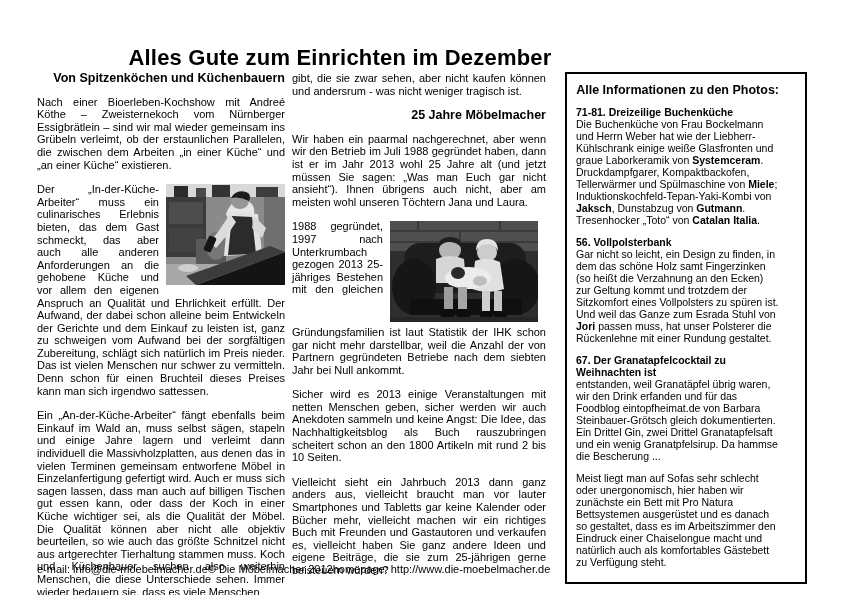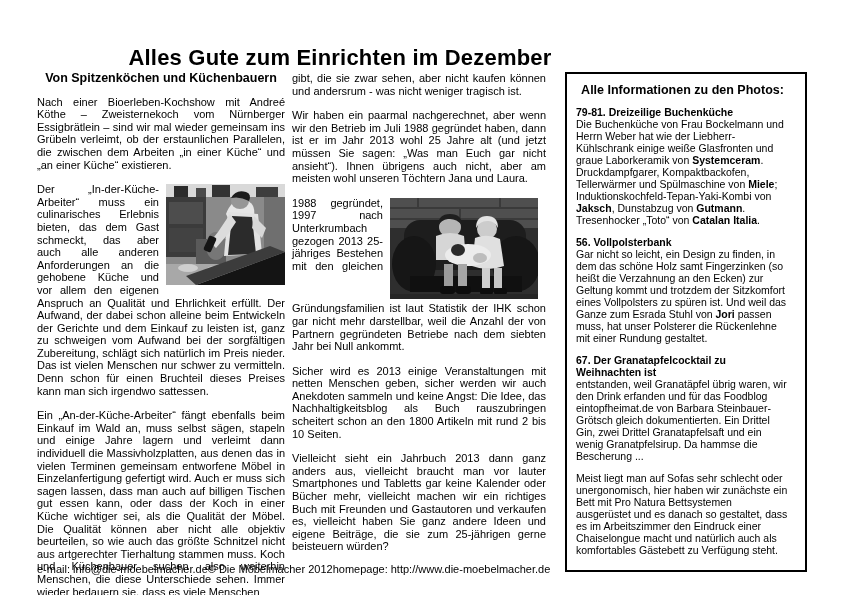--- a/index.html
+++ b/index.html
@@ -21,38 +21,38 @@
   .col {
     position: absolute; top: 72px;
     font-size: 11px; line-height: 12.6px;
     text-align: justify;
   }
   .col-left  { left: 37px;  width: 248px; }
   .col-mid   { left: 292px; width: 254px; }
   .col-right { left: 565px; width: 242px; text-align: left; }
   .col h2 {
     font-size: 12.5px; font-weight: bold;
-    margin: 0 0 11px 0; text-align: center;
+    margin: 0 0 11px 0; text-align: right;
   }
   .col p { margin: 0 0 12px 0; }
   .col p:last-child { margin-bottom: 0; }
   .photo {
     display: block;
   }
   .photo-chef {
     float: right; width: 119px; height: 101px;
     margin: 1px 0 3px 7px;
   }
   .photo-kids {
     float: right; width: 148px; height: 101px;
     margin: 1px 8px 3px 7px;
   }
   .info-box {
     border: 2px solid #000;
-    padding: 8px 16px 4px 9px;
+    padding: 8px 26px 4px 9px;
     font-size: 10.5px; line-height: 12px;
   }
   .info-box h2 {
     font-size: 12.5px; font-weight: bold;
     margin: 2px 0 10px 0;
   }
   .info-item { margin: 0 0 10px 0; }
   .info-item .item-title { font-weight: bold; }
   .footer {
     position: absolute; left: 37px; top: 564px; width: 768px;
@@ -97,20 +97,21 @@
       <path d="M30 101 L119 68 L119 101 Z" fill="#141414"></path>
       <path d="M30 101 L20 92 L104 62 L119 68 Z" fill="#3c3c3c"></path>
     </svg>
     <span>Der „In-der-Küche-Arbeiter“ muss ein culinarisches Erlebnis bieten, das dem Gast schmeckt, das aber auch alle anderen Anforderungen an die gehobene Küche und vor allem den eigenen Anspruch an Qualität und Ehrlichkeit erfüllt. Der Aufwand, der dabei schon alleine beim Entwickeln der Gerichte und dem Einkauf zu leisten ist, ganz zu schweigen vom Aufwand bei der sorgfältigen Zubereitung, schlägt sich natürlich im Preis nieder. Das ist vielen Menschen nur schwer zu vermitteln. Denn schon für einen Bruchteil dieses Preises kann man sich irgendwo sattessen.</span>
   </p>
   <p>Ein „An-der-Küche-Arbeiter“ fängt ebenfalls beim Einkauf im Wald an, muss selbst sägen, stapeln und einige Jahre lagern und verleimt dann individuell die Massivholzplatten, aus denen das in vielen Terminen gemeinsam entworfene Möbel in Einzelanfertigung gefertigt wird. Auch er muss sich sagen lassen, dass man auch auf billigen Tischen gut essen kann, oder dass der Koch in einer Küche wichtiger sei, als die Qualität der Möbel. Die Qualität können aber nicht alle objektiv beurteilen, so wie auch das größte Schnitzel nicht aus artgerechter Tierhaltung stammen muss. Koch und Küchenbauer suchen also weiterhin Menschen, die diese Unterschiede sehen. Immer wieder bedauern sie, dass es viele Menschen</p>
 </div>
 
 <div class="col col-mid">
   <p>gibt, die sie zwar sehen, aber nicht kaufen können und andersrum - was nicht weniger tragisch ist.</p>
+  <h2>25 Jahre Möbelmacher</h2>
   <p>Wir haben ein paarmal nachgerechnet, aber wenn wir den Betrieb im Juli 1988 gegründet haben, dann ist er im Jahr 2013 wohl 25 Jahre alt (und jetzt müssen Sie sagen: „Was man Euch gar nicht ansieht“). Ihnen übrigens auch nicht, aber am meisten wohl unseren Töchtern Jana und Laura.</p>
   <p>
     <svg class="photo photo-kids" viewBox="0 0 148 101" xmlns="http://www.w3.org/2000/svg" preserveAspectRatio="none" style="shape-outside: inset(0);">
       <rect x="0" y="0" width="148" height="101" fill="#2e2e2e"></rect>
       <rect x="0" y="0" width="148" height="30" fill="#4f4f4f"></rect>
       <line x1="0" y1="10" x2="148" y2="10" stroke="#3a3a3a" stroke-width="2"></line>
       <line x1="0" y1="21" x2="148" y2="21" stroke="#3a3a3a" stroke-width="2"></line>
       <line x1="28" y1="0" x2="28" y2="10" stroke="#3a3a3a" stroke-width="2"></line>
       <line x1="70" y1="11" x2="70" y2="21" stroke="#3a3a3a" stroke-width="2"></line>
       <line x1="110" y1="0" x2="110" y2="10" stroke="#3a3a3a" stroke-width="2"></line>
@@ -140,21 +141,21 @@
     <span>1988 gegründet, 1997 nach Unterkrumbach gezogen 2013 25-jähriges Bestehen mit den gleichen Gründungsfamilien ist laut Statistik der IHK schon gar nicht mehr darstellbar, weil die Anzahl der von Partnern gegründeten Betriebe nach dem siebten Jahr bei Null ankommt.</span>
   </p>
   <p>Sicher wird es 2013 einige Veranstaltungen mit netten Menschen geben, sicher werden wir auch Anekdoten sammeln und keine Angst: Die Idee, das Nachhaltigkeitsblog als Buch rauszubringen scheitert schon an den 1800 Artikeln mit rund 2 bis 10 Seiten.</p>
   <p>Vielleicht sieht ein Jahrbuch 2013 dann ganz anders aus, vielleicht braucht man vor lauter Smartphones und Tabletts gar keine Kalender oder Bücher mehr, vielleicht machen wir ein richtiges Buch mit Freunden und Gastautoren und verkaufen es, vielleicht haben Sie ganz andere Ideen und eigene Beiträge, die sie zum 25-jährigen gerne beisteuern würden?</p>
 </div>
 
 <div class="col col-right">
   <div class="info-box">
     <h2>Alle Informationen zu den Photos:</h2>
     <div class="info-item">
-      <div class="item-title">79-81. Dreizeilige Buchenküche</div>
+      <div class="item-title">71-81. Dreizeilige Buchenküche</div>
       <div class="item-body"><span>Die Buchenküche von Frau Bockelmann und Herrn Weber hat wie der Liebherr-Kühlschrank einige weiße Glasfronten und graue Laborkeramik von </span><b>Systemceram</b><span>. Druckdampfgarer, Kompaktbackofen, Tellerwärmer und Spülmaschine von </span><b>Miele</b><span>; Induktionskochfeld-Tepan-Yaki-Kombi von </span><b>Jaksch</b><span>, Dunstabzug von </span><b>Gutmann</b><span>. Tresenhocker „Toto“ von </span><b>Catalan Italia</b><span>.</span></div>
     </div>
     <div class="info-item">
       <div class="item-title">56. Vollpolsterbank</div>
       <div class="item-body"><span>Gar nicht so leicht, ein Design zu finden, in dem das schöne Holz samt Fingerzinken (so heißt die Verzahnung an den Ecken) zur Geltung kommt und trotzdem der Sitzkomfort eines Vollpolsters zu spüren ist. Und weil das Ganze zum Esrada Stuhl von </span><b>Jori</b><span> passen muss, hat unser Polsterer die Rückenlehne mit einer Rundung gestaltet.</span></div>
     </div>
     <div class="info-item">
       <div class="item-title">67. Der Granatapfelcocktail zu Weihnachten ist</div>
       <div class="item-body"><span>entstanden, weil Granatäpfel übrig waren, wir den Drink erfanden und für das Foodblog eintopfheimat.de von Barbara Steinbauer-Grötsch gleich dokumentierten. Ein Drittel Gin, zwei Drittel Granatapfelsaft und ein wenig Granatpfelsirup. Da hammse die Bescherung ...</span></div>
     </div>

